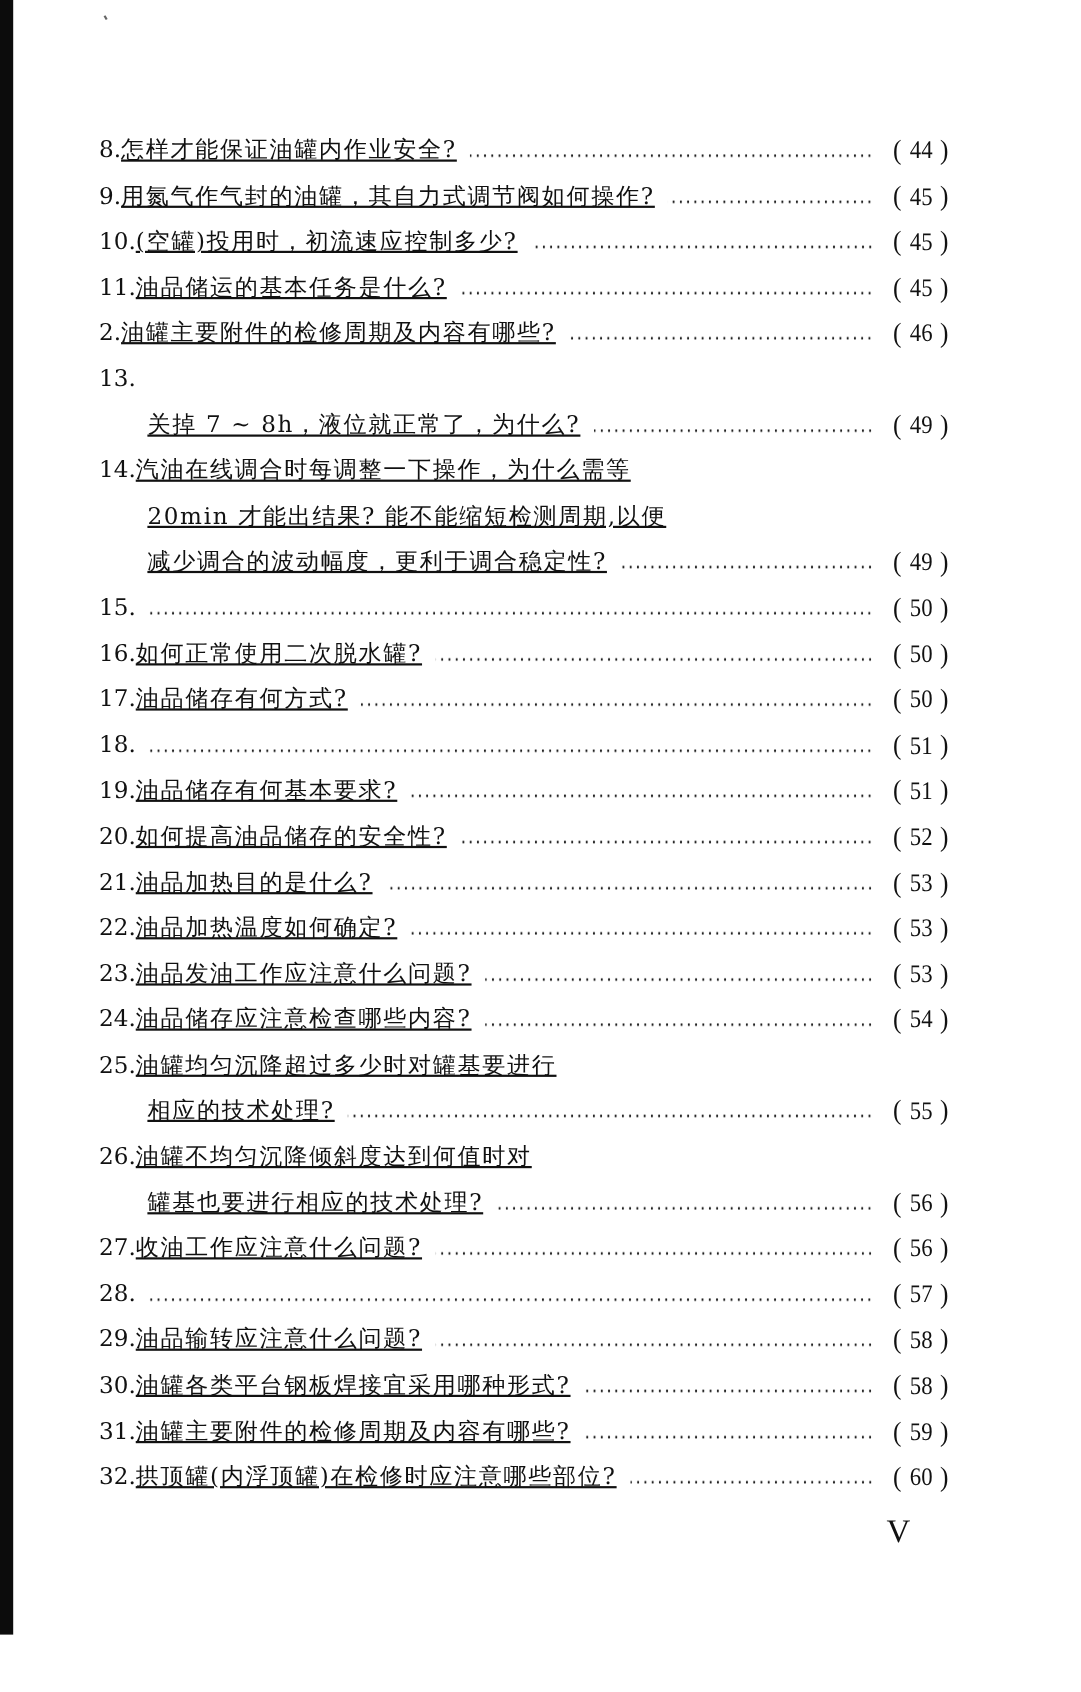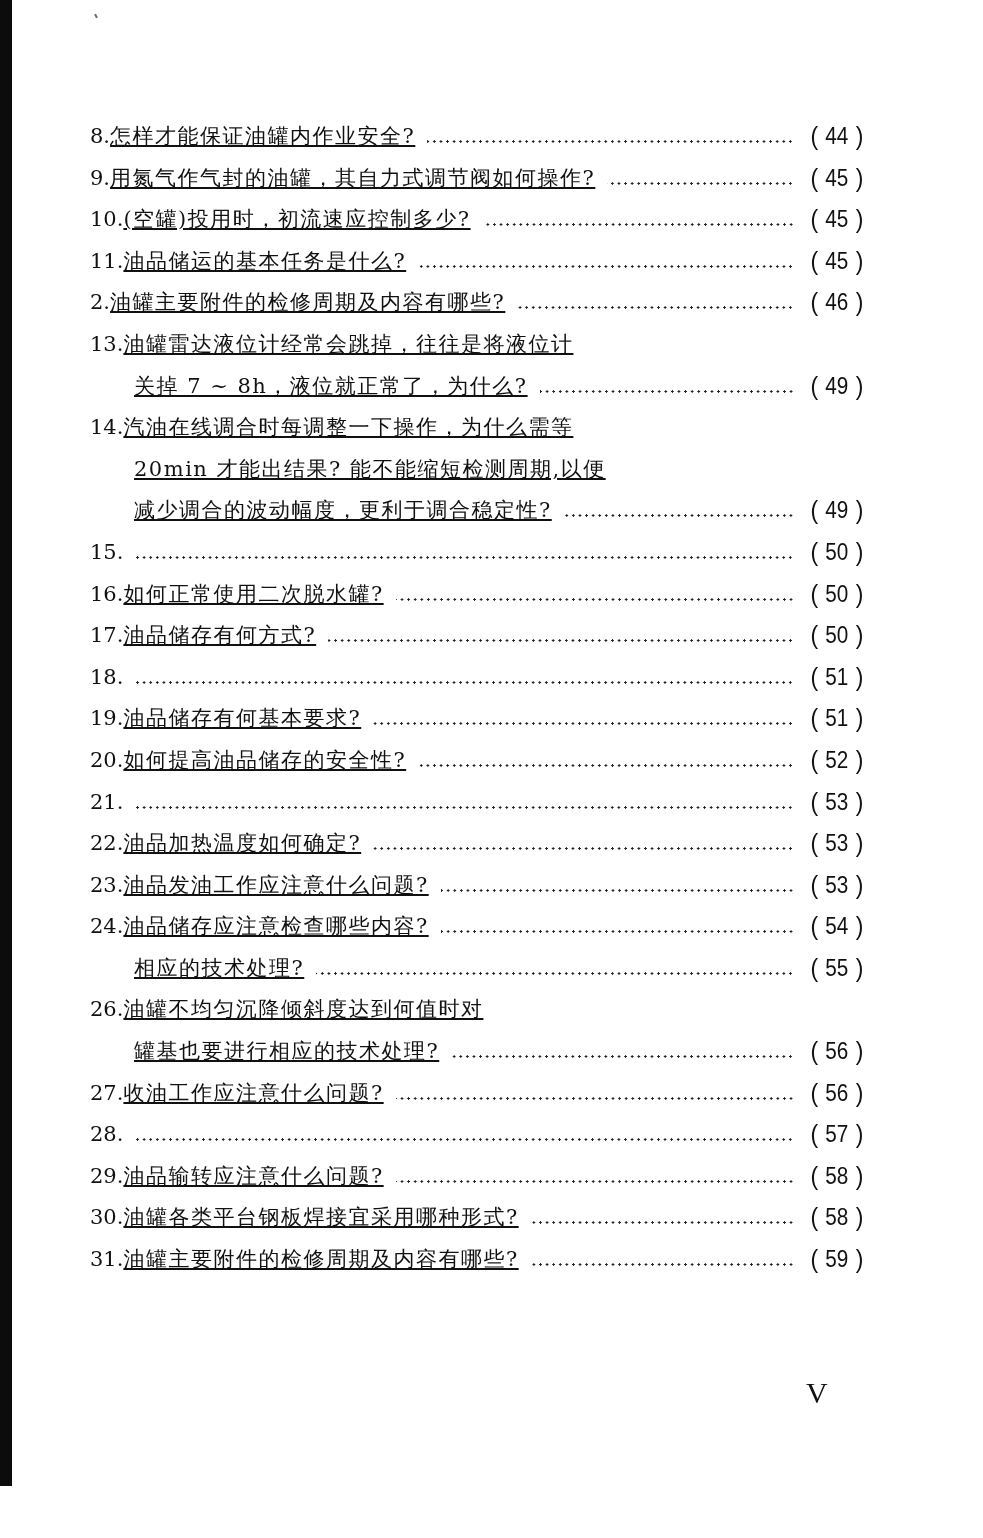--- a/index.html
+++ b/index.html
@@ -76,21 +76,21 @@
       height: 3px;
       background-image: radial-gradient(circle, #222 1.1px, transparent 1.3px);
       background-size: 6.6px 3px;
       background-repeat: repeat-x;
       background-position: right center;
     }
     .line .page {
       flex: 0 0 auto;
       width: 66px;
       text-align: center;
-      font-family: Liberation Sans, sans-serif;
+      font-family: Liberation Serif, serif;
       font-size: 23px;
       letter-spacing: 0;
     }
     .line .page .paren {
       display: inline-block;
       transform: scaleY(1.1);
     }
     .line .page .pnum {
       display: inline-block;
       margin: 0 6px;
@@ -137,21 +137,20 @@
       <span class="page"><span class="paren">(</span><span class="pnum">45</span><span class="paren">)</span></span>
     </div>
     <div class="line">
       <span class="num">2.</span>
       <span class="text">油罐主要附件的检修周期及内容有哪些?</span>
       <span class="leader"></span>
       <span class="page"><span class="paren">(</span><span class="pnum">46</span><span class="paren">)</span></span>
     </div>
     <div class="line">
       <span class="num">13.</span>
-      <span class="text">油罐雷达液位计经常会跳掉，往往是将液位计</span>
     </div>
     <div class="line cont">
       <span class="text">关掉 7 ~ 8h，液位就正常了，为什么?</span>
       <span class="leader"></span>
       <span class="page"><span class="paren">(</span><span class="pnum">49</span><span class="paren">)</span></span>
     </div>
     <div class="line">
       <span class="num">14.</span>
       <span class="text">汽油在线调合时每调整一下操作，为什么需等</span>
     </div>
@@ -192,20 +191,21 @@
       <span class="page"><span class="paren">(</span><span class="pnum">51</span><span class="paren">)</span></span>
     </div>
     <div class="line">
       <span class="num">20.</span>
       <span class="text">如何提高油品储存的安全性?</span>
       <span class="leader"></span>
       <span class="page"><span class="paren">(</span><span class="pnum">52</span><span class="paren">)</span></span>
     </div>
     <div class="line">
       <span class="num">21.</span>
+      <span class="text">油品加热目的是什么?</span>
       <span class="leader"></span>
       <span class="page"><span class="paren">(</span><span class="pnum">53</span><span class="paren">)</span></span>
     </div>
     <div class="line">
       <span class="num">22.</span>
       <span class="text">油品加热温度如何确定?</span>
       <span class="leader"></span>
       <span class="page"><span class="paren">(</span><span class="pnum">53</span><span class="paren">)</span></span>
     </div>
     <div class="line">
@@ -213,20 +213,24 @@
       <span class="text">油品发油工作应注意什么问题?</span>
       <span class="leader"></span>
       <span class="page"><span class="paren">(</span><span class="pnum">53</span><span class="paren">)</span></span>
     </div>
     <div class="line">
       <span class="num">24.</span>
       <span class="text">油品储存应注意检查哪些内容?</span>
       <span class="leader"></span>
       <span class="page"><span class="paren">(</span><span class="pnum">54</span><span class="paren">)</span></span>
     </div>
+    <div class="line">
+      <span class="num">25.</span>
+      <span class="text">油罐均匀沉降超过多少时对罐基要进行</span>
+    </div>
     <div class="line cont">
       <span class="text">相应的技术处理?</span>
       <span class="leader"></span>
       <span class="page"><span class="paren">(</span><span class="pnum">55</span><span class="paren">)</span></span>
     </div>
     <div class="line">
       <span class="num">26.</span>
       <span class="text">油罐不均匀沉降倾斜度达到何值时对</span>
     </div>
     <div class="line cont">
@@ -256,15 +260,21 @@
       <span class="text">油罐各类平台钢板焊接宜采用哪种形式?</span>
       <span class="leader"></span>
       <span class="page"><span class="paren">(</span><span class="pnum">58</span><span class="paren">)</span></span>
     </div>
     <div class="line">
       <span class="num">31.</span>
       <span class="text">油罐主要附件的检修周期及内容有哪些?</span>
       <span class="leader"></span>
       <span class="page"><span class="paren">(</span><span class="pnum">59</span><span class="paren">)</span></span>
     </div>
+    <div class="line">
+      <span class="num">32.</span>
+      <span class="text">拱顶罐(内浮顶罐)在检修时应注意哪些部位?</span>
+      <span class="leader"></span>
+      <span class="page"><span class="paren">(</span><span class="pnum">60</span><span class="paren">)</span></span>
+    </div>
   </div>
 
 <div class="folio">V</div>
 
 </body></html>

